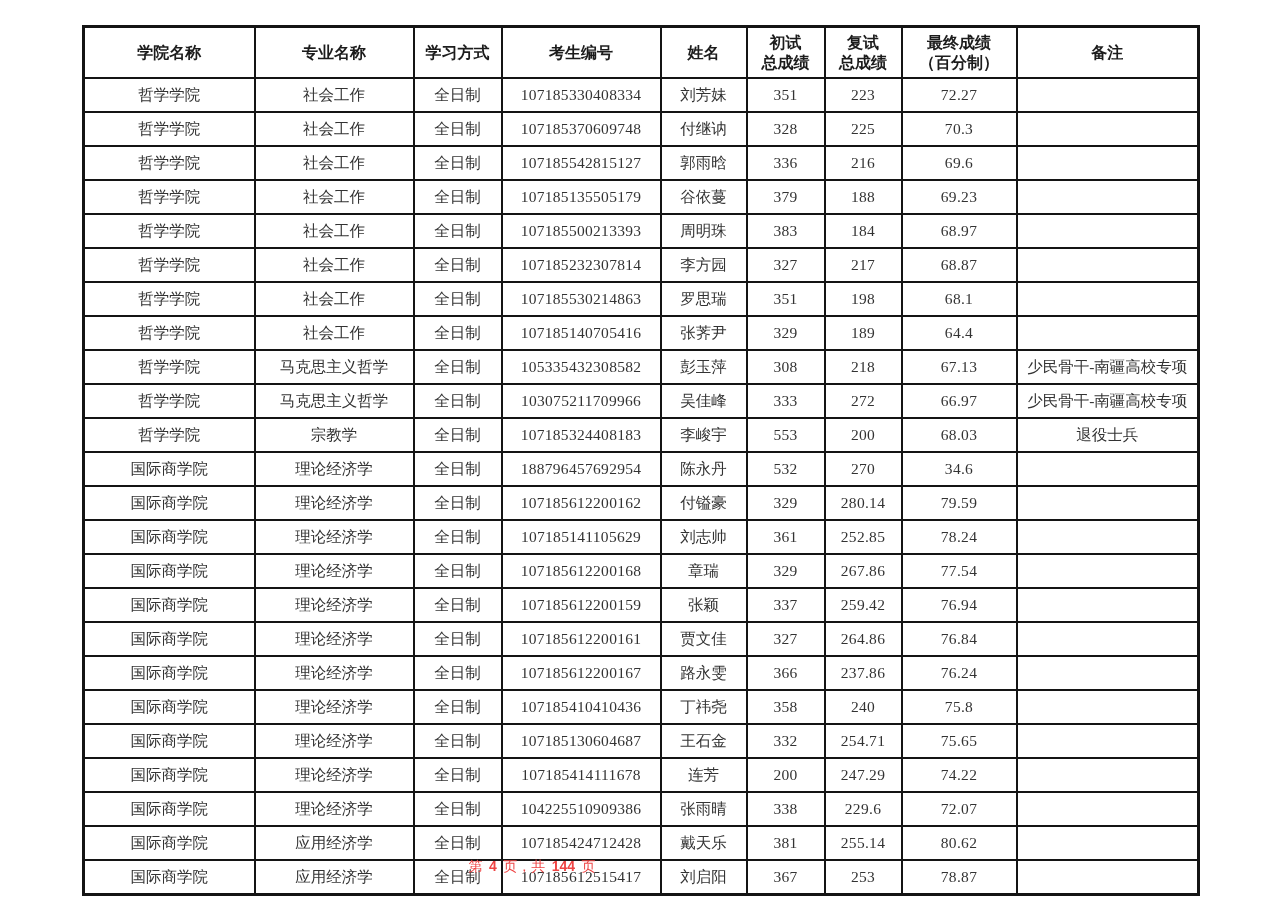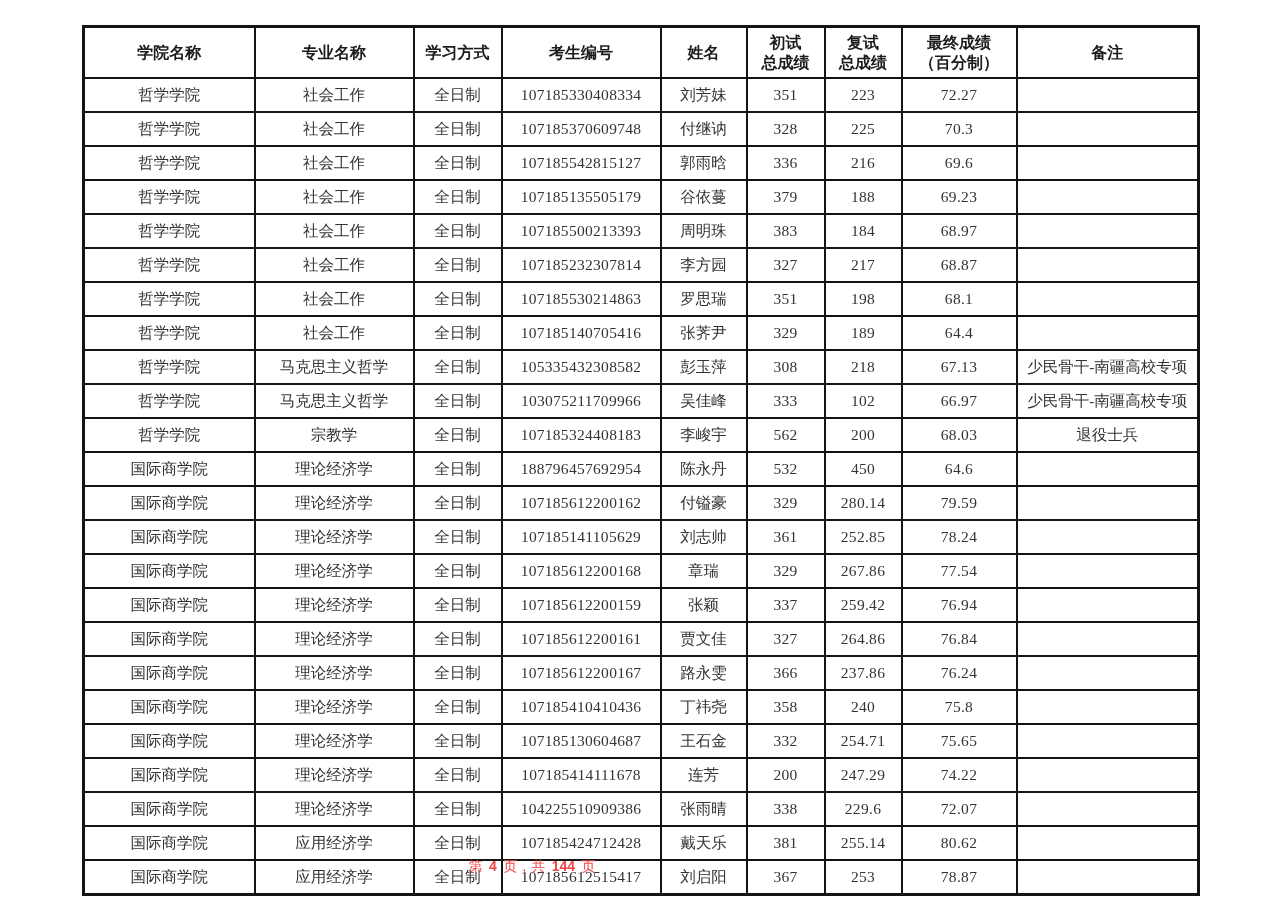--- a/index.html
+++ b/index.html
@@ -223,44 +223,44 @@
           <td class="num">67.13</td>
           <td>少民骨干-南疆高校专项</td>
         </tr>
         <tr>
           <td>哲学学院</td>
           <td>马克思主义哲学</td>
           <td>全日制</td>
           <td class="num">103075211709966</td>
           <td>吴佳峰</td>
           <td class="num">333</td>
-          <td class="num">102</td>
+          <td class="num">272</td>
           <td class="num">66.97</td>
           <td>少民骨干-南疆高校专项</td>
         </tr>
         <tr>
           <td>哲学学院</td>
           <td>宗教学</td>
           <td>全日制</td>
           <td class="num">107185324408183</td>
           <td>李峻宇</td>
-          <td class="num">562</td>
+          <td class="num">553</td>
           <td class="num">200</td>
           <td class="num">68.03</td>
           <td>退役士兵</td>
         </tr>
         <tr>
           <td>国际商学院</td>
           <td>理论经济学</td>
           <td>全日制</td>
           <td class="num">188796457692954</td>
           <td>陈永丹</td>
           <td class="num">532</td>
-          <td class="num">450</td>
-          <td class="num">64.6</td>
+          <td class="num">270</td>
+          <td class="num">34.6</td>
           <td></td>
         </tr>
         <tr>
           <td>国际商学院</td>
           <td>理论经济学</td>
           <td>全日制</td>
           <td class="num">107185612200162</td>
           <td>付镒豪</td>
           <td class="num">329</td>
           <td class="num">280.14</td>

